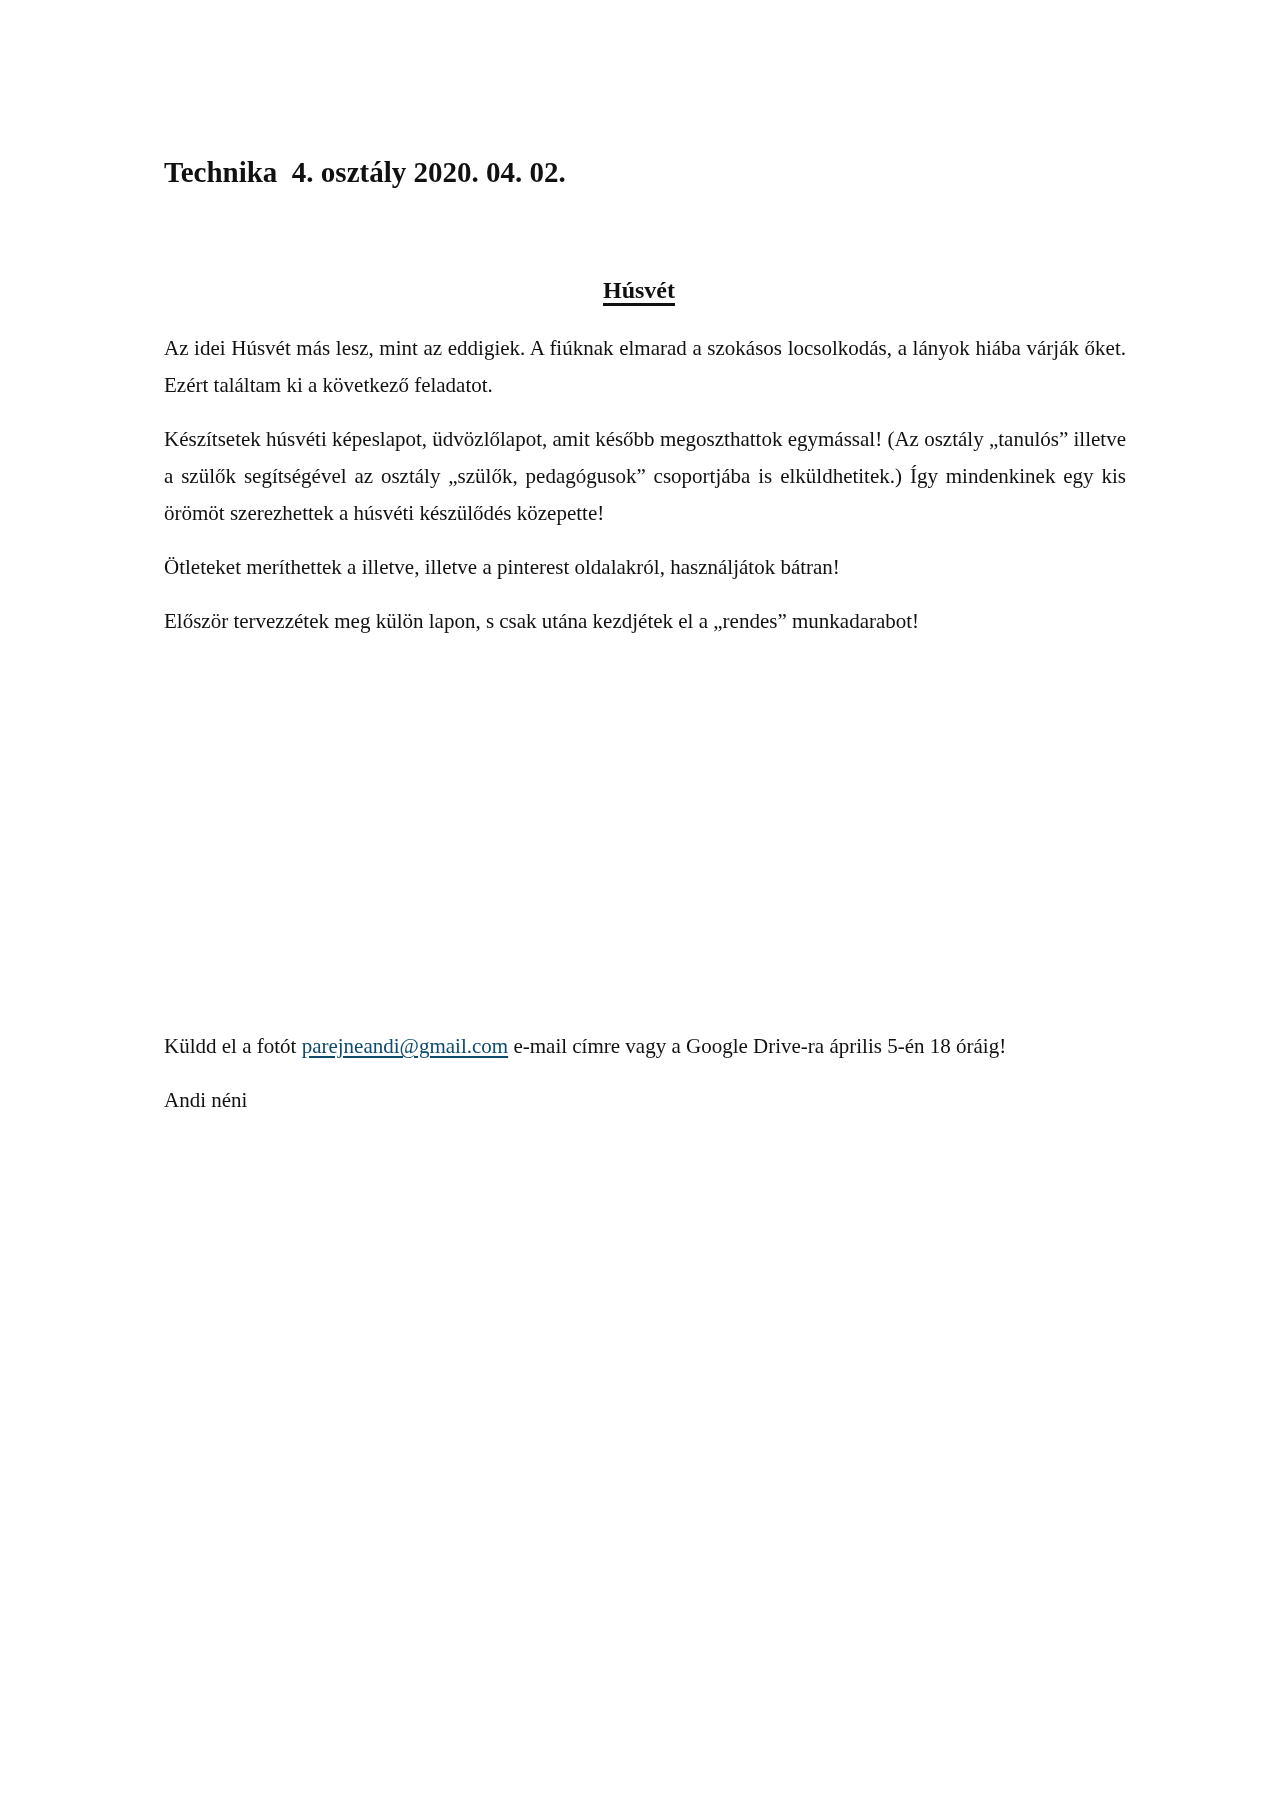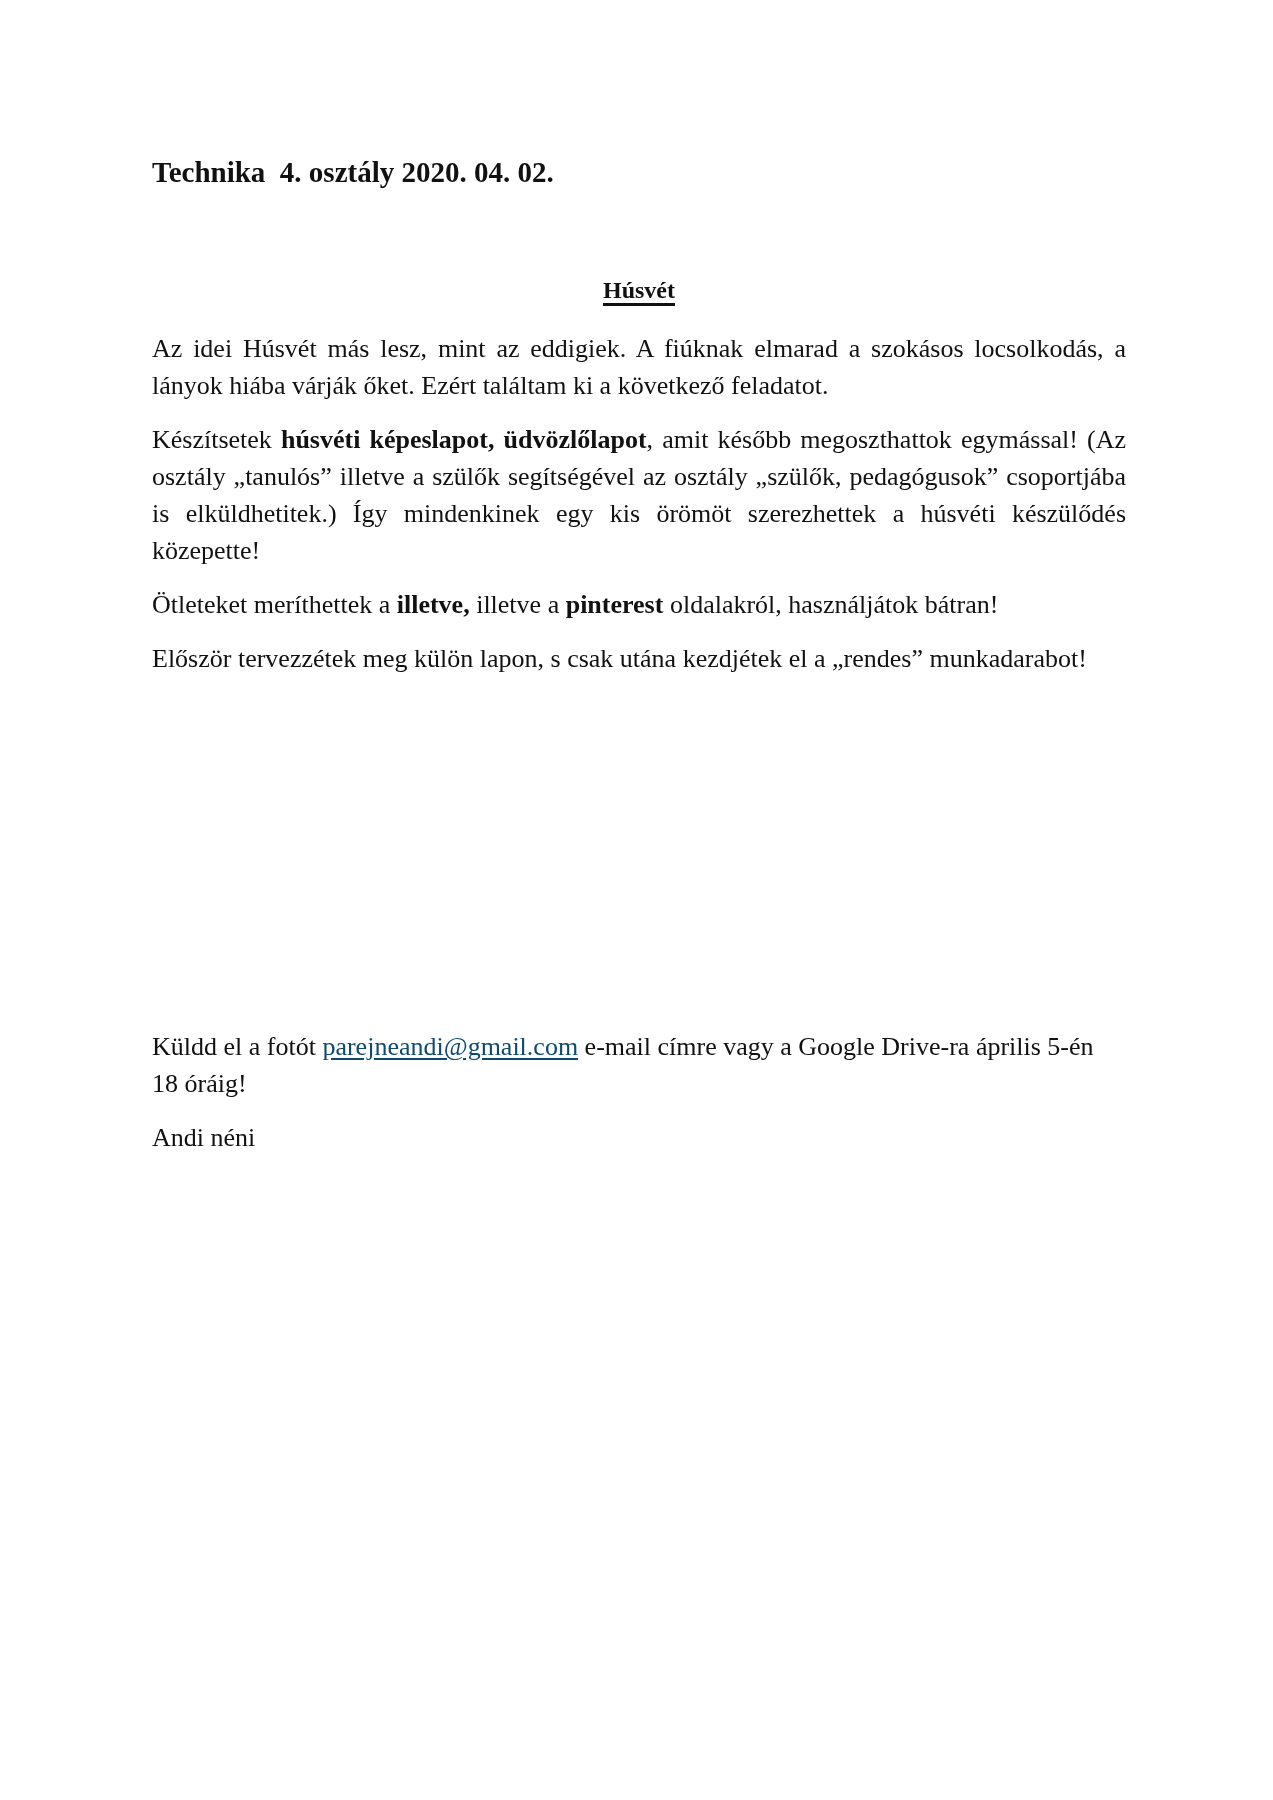--- a/index.html
+++ b/index.html
@@ -17,21 +17,21 @@
     }
     .page {
       position: absolute;
       left: 152px;
       top: 0;
       width: 974px;
     }
     .doc-title {
       position: absolute;
       top: 152px;
-      left: 0;
+      left: 12px;
       font-size: 29px;
       font-weight: bold;
       white-space: pre;
       margin: 0;
       line-height: 40px;
     }
     .heading {
       position: absolute;
       top: 270px;
       left: 0;
@@ -45,30 +45,30 @@
       margin: 0;
       line-height: 40px;
     }
     .body-text {
       position: absolute;
       top: 330px;
       left: 0;
       width: 974px;
     }
     .para {
-      font-size: 26px;
+      font-size: 21px;
       line-height: 37px;
-      margin: 0 0 17px 0;
+      margin: 0 0 17px 12px;
       text-align: justify;
     }
     .para.left {
       text-align: left;
     }
     .para b {
-      font-weight: bold;
+      font-weight: normal;
     }
     .closing {
       position: absolute;
       top: 1028px;
       left: 0;
       width: 974px;
     }
     .closing .para {
       text-align: left;
     }

